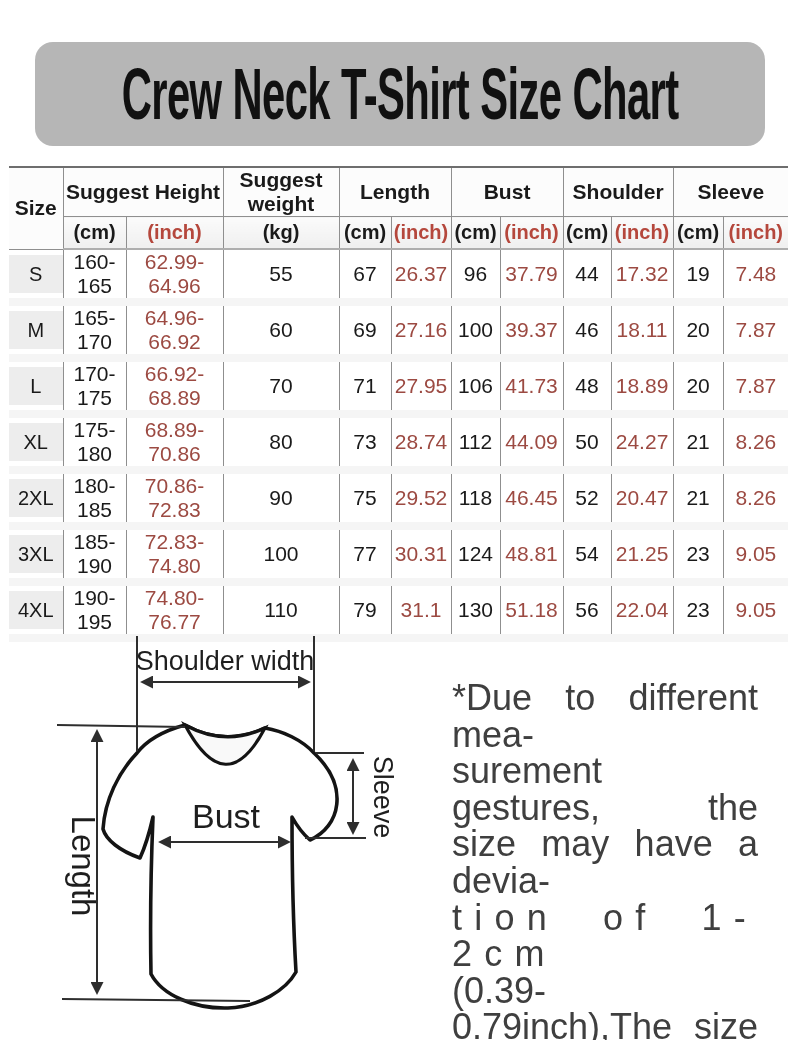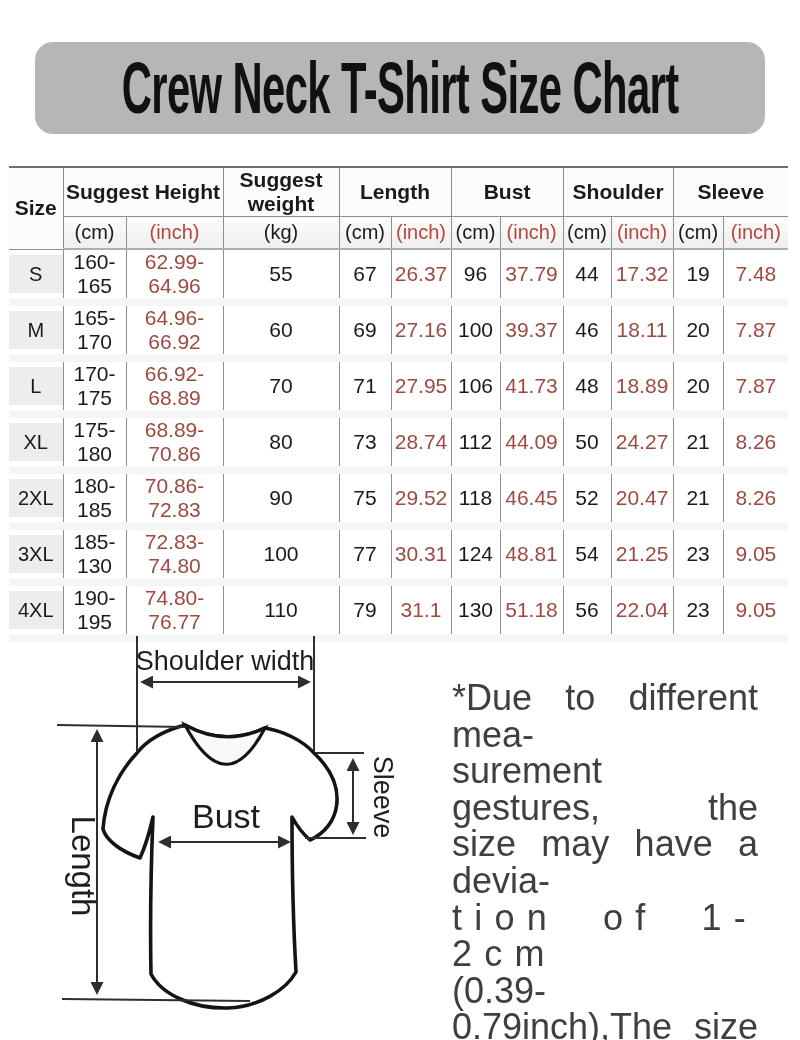--- a/index.html
+++ b/index.html
@@ -3,21 +3,21 @@
 <meta charset="utf-8">
 <style>
   html,body{margin:0;padding:0;background:#fff;}
   body{
     width:800px;height:1040px;position:relative;overflow:hidden;
     font-family:"Liberation Sans","DejaVu Sans",sans-serif;color:#1a1a1a;
   }
 
   
   .banner{
-    position:absolute;left:35px;top:42px;width:730px;height:92px;
+    position:absolute;left:35px;top:42px;width:730px;height:104px;
     background:var(--banner-bg,#b6b6b6);border-radius:18px;
     display:flex;align-items:center;justify-content:center;
   }
   .banner .title-text{
     display:inline-block;white-space:nowrap;
     font-size:72px;font-weight:bold;color:var(--title-color,#111);
     transform:scaleX(.58);letter-spacing:-1px;
   }
 
   
@@ -34,21 +34,21 @@
   .size-chart .last{border-right:none;}
   .size-chart tr.grp th{
     height:32px;font-size:21px;font-weight:bold;background:#fcfcfc;
     border-bottom:1.5px solid var(--table-line,#8f8f8f);
   }
   .size-chart th.size-h{
     background:var(--size-col-bg,#ededed);
     font-size:20px;font-weight:normal;border-bottom:none;
   }
   .size-chart tr.units th{
-    height:31px;font-size:20px;font-weight:normal;
+    height:31px;font-size:20px;font-weight:bold;
     background:linear-gradient(180deg,#fbfbfb,#efefef);
     border-bottom:2px solid #aeaeae;
   }
   .size-chart tr.units th.in{color:var(--inch-header-red,#b5473c);margin-top:36px;}
   .size-chart td{
     height:46px;font-size:21px;
     border-bottom:8px solid var(--row-gap,#f5f5f5);
     background:#fff;
   }
   .size-chart td.in{color:var(--inch-red,#9c4a42);}
@@ -202,21 +202,21 @@
       <td class="in">46.45</td>
       <td>52</td>
       <td class="in">20.47</td>
       <td>21</td>
       <td class="in last">8.26</td>
     </tr>
     <tr>
       <td class="c-size">
           <div class="sizebox">3XL</div>
         </td>
-      <td>185-130</td>
+      <td>185-190</td>
       <td class="in">72.83-74.80</td>
       <td>100</td>
       <td>77</td>
       <td class="in">30.31</td>
       <td>124</td>
       <td class="in">48.81</td>
       <td>54</td>
       <td class="in">21.25</td>
       <td>23</td>
       <td class="in last">9.05</td>

